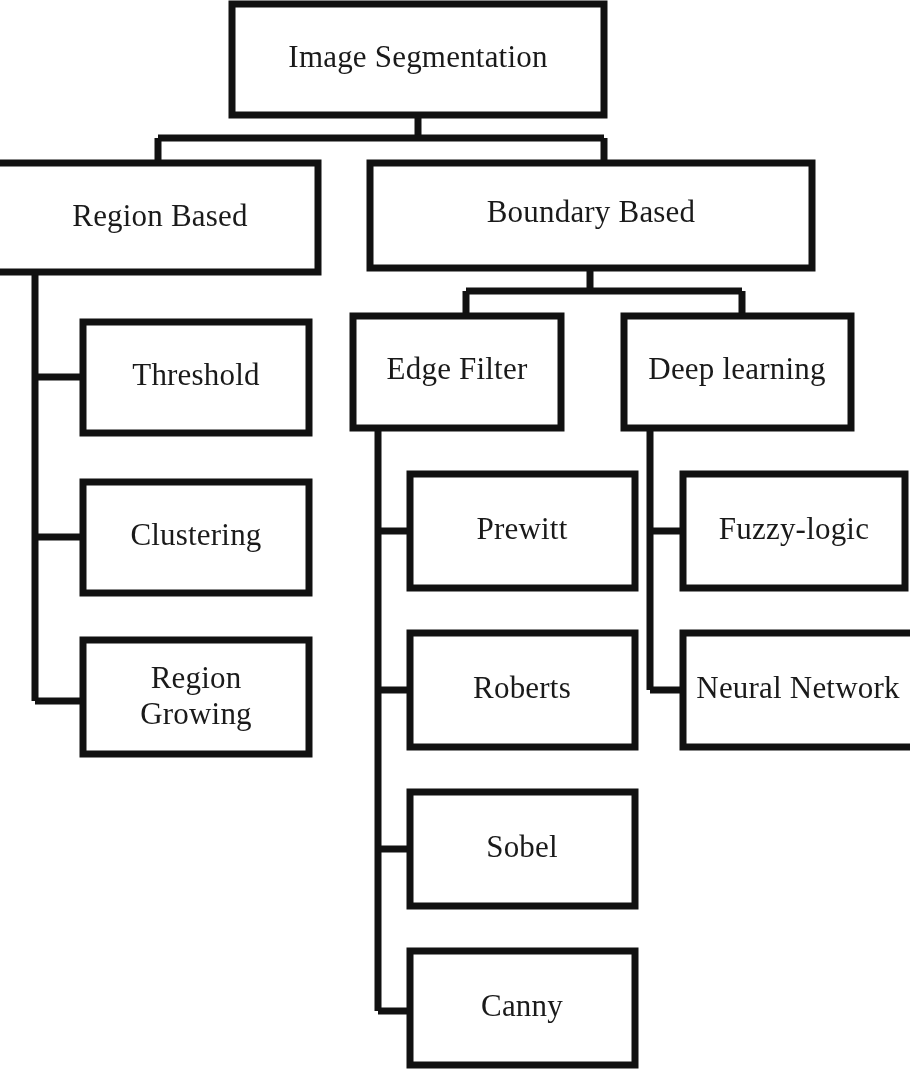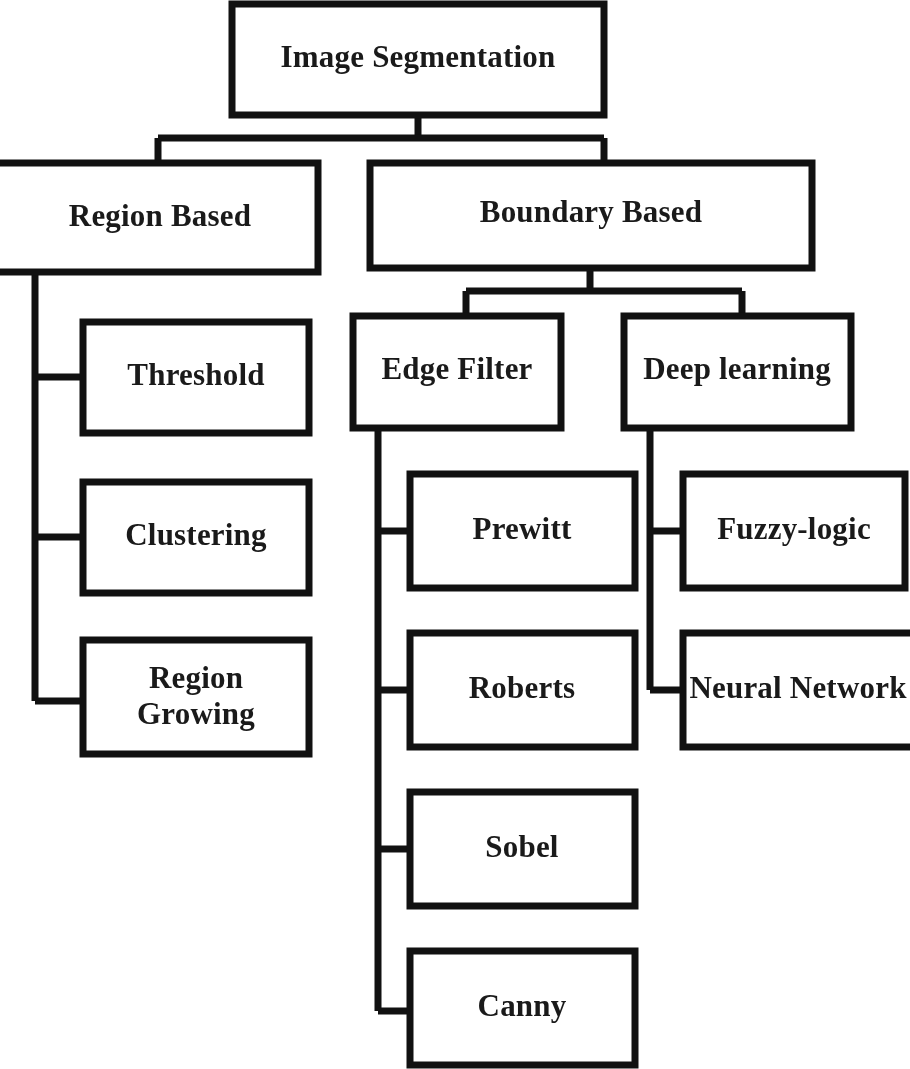--- a/index.html
+++ b/index.html
@@ -12,21 +12,20 @@
     width: 910px;
     height: 1069px;
     overflow: hidden;
     font-family: "Liberation Serif", "DejaVu Serif", serif;
   }
   #diagram-root {
     position: relative;
     width: 910px;
     height: 1069px;
     background: #ffffff;
-    font-weight: bold;
   }
   svg#flowchart {
     display: block;
     width: 910px;
     height: 1069px;
   }
   .node-rect {
     fill: #ffffff;
     stroke: #111111;
     stroke-width: 7;

